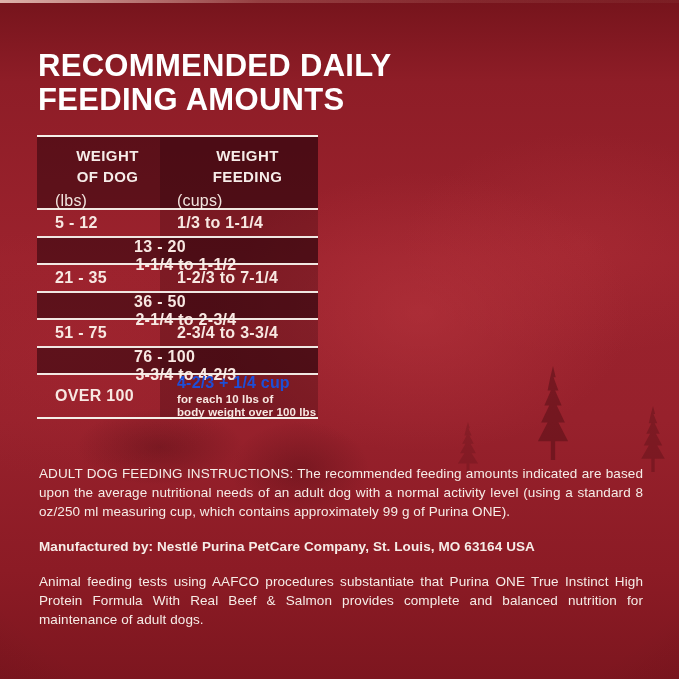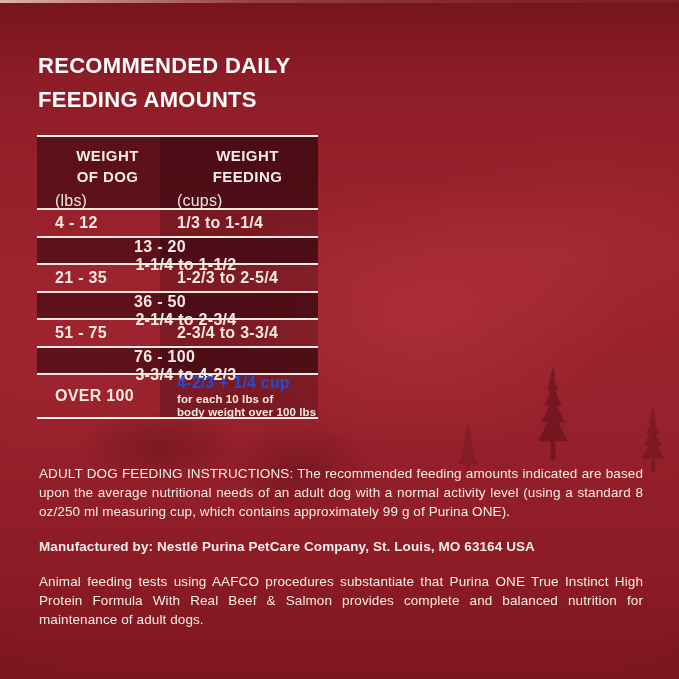--- a/index.html
+++ b/index.html
@@ -32,21 +32,21 @@
   .tree.t3{ left:450px; top:422px; width:36px; height:52px; opacity:.38; }
   .smudge{
     position:absolute; pointer-events:none;
     background:radial-gradient(ellipse 50% 50% at 50% 50%, rgba(70,10,16,0.35), rgba(70,10,16,0) 70%);
   }
   .smudge.s1{ left:40px; top:392px; width:240px; height:110px; }
   .smudge.s2{ left:200px; top:400px; width:200px; height:140px; }
 
   .title{
     position:absolute; left:38px; top:49px;
-    color:#ffffff; font-weight:bold; font-size:22px; line-height:33.5px;
+    color:#ffffff; font-weight:bold; font-size:31px; line-height:33.5px;
     letter-spacing:0.3px;
   }
 
   .feed-table{
     position:absolute; left:37px; top:135px; width:281px;
     border-top:2px solid #f5efe8; border-bottom:2px solid #f5efe8;
   }
   .band{
     position:absolute; left:123px; right:0; top:0; bottom:0;
     background:rgba(20,0,6,0.22);
@@ -111,30 +111,30 @@
       <div class="h-unit">(lbs)</div>
     </div>
     <div class="cell-right">
       <div class="h-line">WEIGHT</div>
       <div class="h-line">FEEDING</div>
       <div class="h-unit">(cups)</div>
     </div>
   </div>
 
   <div class="t-row light">
-    <div class="cell-left row-text">4 - 12</div>
+    <div class="cell-left row-text">5 - 12</div>
     <div class="cell-right row-text">1/3 to 1-1/4</div>
   </div>
   <div class="t-row dark">
     <div class="cell-left row-text">13 - 20</div>
     <div class="cell-right row-text">1-1/4 to 1-1/2</div>
   </div>
   <div class="t-row light">
     <div class="cell-left row-text">21 - 35</div>
-    <div class="cell-right row-text">1-2/3 to 2-5/4</div>
+    <div class="cell-right row-text">1-2/3 to 7-1/4</div>
   </div>
   <div class="t-row dark">
     <div class="cell-left row-text">36 - 50</div>
     <div class="cell-right row-text">2-1/4 to 2-3/4</div>
   </div>
   <div class="t-row light">
     <div class="cell-left row-text">51 - 75</div>
     <div class="cell-right row-text">2-3/4 to 3-3/4</div>
   </div>
   <div class="t-row dark">

